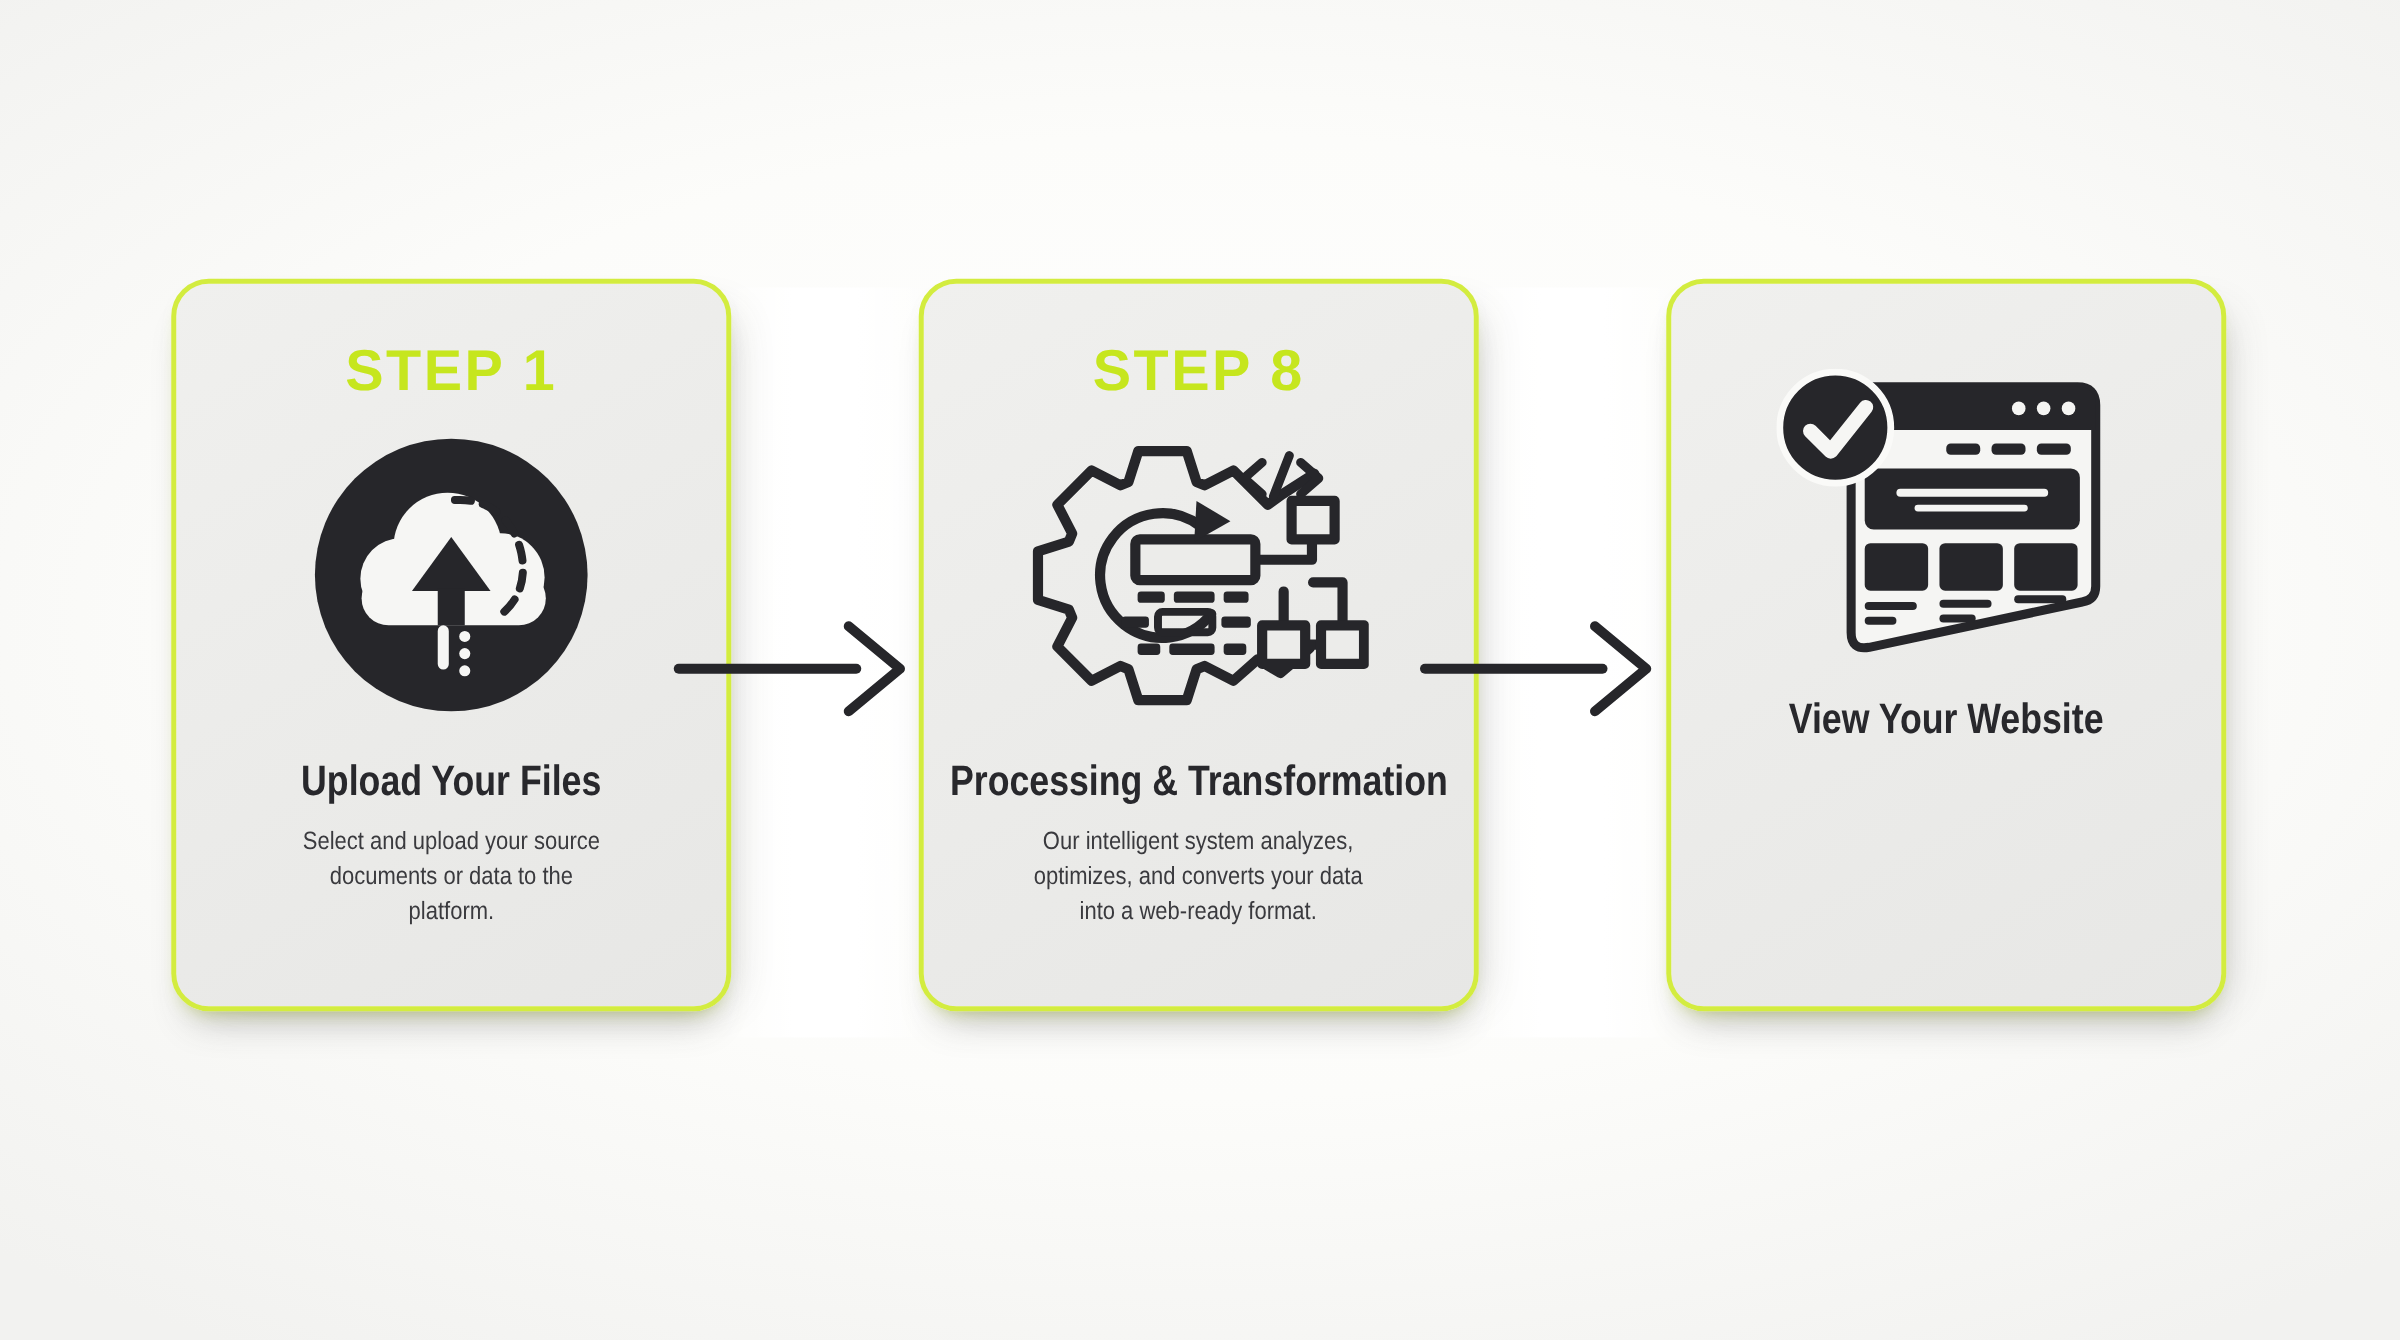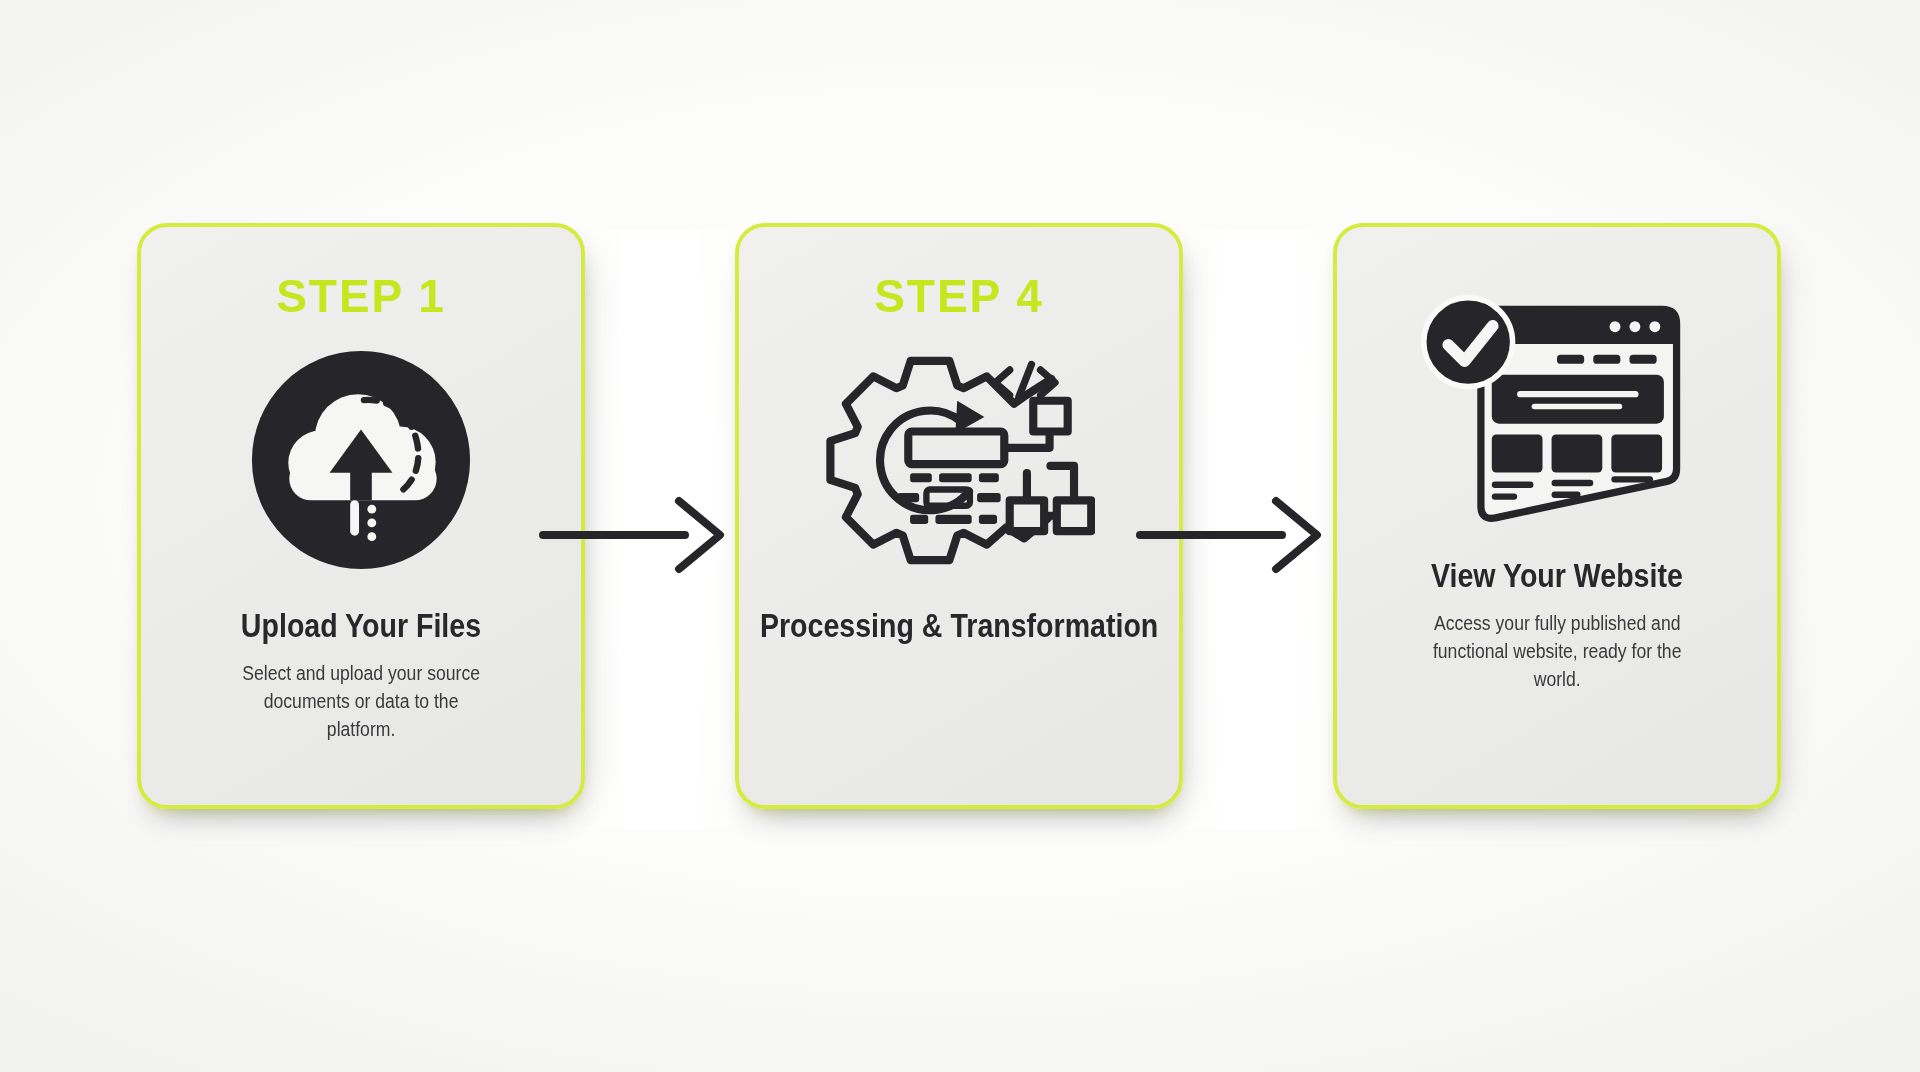--- a/index.html
+++ b/index.html
@@ -75,21 +75,21 @@
       <span class="bline">platform.</span>
     </p>
   </section>
 
   <svg class="flow-arrow" style="left:533px" viewBox="0 0 200 90">
     <path d="M10,45 H152" stroke="#26262a" stroke-width="8" stroke-linecap="round" fill="none"></path>
     <path d="M146,11 L187,45 L146,79" stroke="#26262a" stroke-width="8" stroke-linecap="round" stroke-linejoin="round" fill="none"></path>
   </svg>
 
   <section class="card" style="left:735px">
-    <div class="step-label">STEP 4</div>
+    <div class="step-label">STEP 8</div>
     <div class="icon-wrap">
       <svg class="ic" width="272" height="221" viewBox="0 0 300 244">
         <g fill="none" stroke="#26262a" stroke-width="9" stroke-linejoin="round" stroke-linecap="round">
           <path d="M252,32 L224,50 L210.9,59.4 L180.6,29.1 L155.2,42.2 L148.1,39.3 L139.4,12
                    L96.6,12 L87.9,39.3 L80.8,42.2 L55.4,29.1 L25.1,59.4 L38.2,84.8 L35.3,91.9
                    L8,100.6 L8,143.4 L35.3,152.1 L38.2,159.2 L25.1,184.6 L55.4,214.9 L80.8,201.8
                    L87.9,204.7 L96.6,232 L139.4,232 L148.1,204.7 L155.2,201.8 L180.6,214.9
                    L202,196 L222,208 L248,186"></path>
           <path d="M151,78 A55,55 0 1 0 161,156"></path>
           <path d="M206,22 L190,36 L206,50" stroke-width="8"></path>
@@ -112,20 +112,25 @@
           <rect x="172" y="136" width="22" height="10" rx="3"></rect>
           <rect x="82" y="158" width="24" height="10" rx="3"></rect>
           <rect x="170" y="158" width="26" height="10" rx="3"></rect>
           <rect x="96" y="182" width="20" height="10" rx="3"></rect>
           <rect x="124" y="182" width="40" height="10" rx="3"></rect>
           <rect x="172" y="182" width="20" height="10" rx="3"></rect>
         </g>
       </svg>
     </div>
     <h3 class="card-title">Processing &amp; Transformation</h3>
+    <p class="card-body">
+      <span class="bline">Our intelligent system analyzes,</span>
+      <span class="bline">optimizes, and converts your data</span>
+      <span class="bline">into a web-ready format.</span>
+    </p>
   </section>
 
   <svg class="flow-arrow" style="left:1130px" viewBox="0 0 200 90">
     <path d="M10,45 H152" stroke="#26262a" stroke-width="8" stroke-linecap="round" fill="none"></path>
     <path d="M146,11 L187,45 L146,79" stroke="#26262a" stroke-width="8" stroke-linecap="round" stroke-linejoin="round" fill="none"></path>
   </svg>
 
   <section class="card" style="left:1333px">
     <div class="icon-wrap">
       <svg class="ic" width="272" height="231" viewBox="0 0 300 255">
@@ -148,20 +153,15 @@
           <rect x="144" y="217" width="32" height="7" rx="3.5"></rect>
           <rect x="210" y="200" width="46" height="7" rx="3.5"></rect>
         </g>
         <rect x="106" y="106" width="134" height="7" rx="3.5" fill="#f5f5f3"></rect>
         <rect x="122" y="120" width="100" height="6" rx="3" fill="#f5f5f3"></rect>
         <circle cx="52" cy="52" r="49" fill="#26262a" stroke="#fafaf8" stroke-width="6"></circle>
         <path d="M30,55 L48,73 L79,34" fill="none" stroke="#f6f6f4" stroke-width="13" stroke-linecap="round" stroke-linejoin="round"></path>
       </svg>
     </div>
     <h3 class="card-title">View Your Website</h3>
-    <p class="card-body">
-      <span class="bline">Access your fully published and</span>
-      <span class="bline">functional website, ready for the</span>
-      <span class="bline">world.</span>
-    </p>
   </section>
 
 </div>
 
 </body></html>

